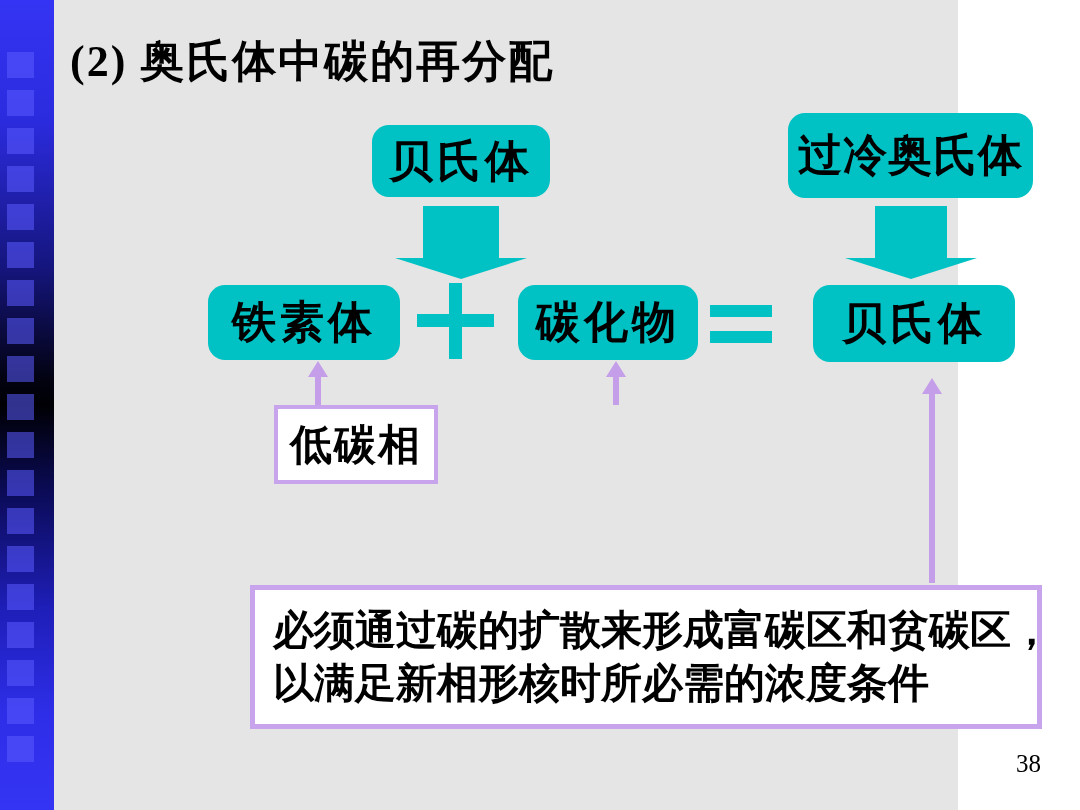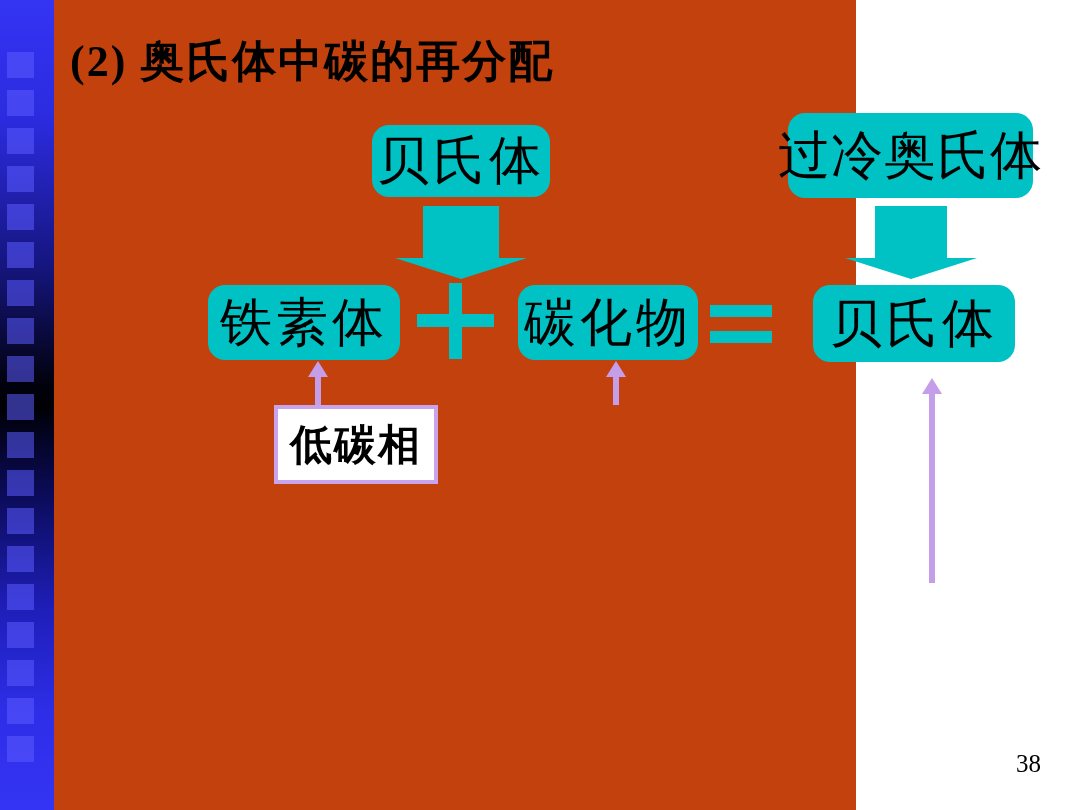--- a/index.html
+++ b/index.html
@@ -11,23 +11,23 @@
   }
   * { margin: 0; padding: 0; box-sizing: border-box; }
   html, body { width: 1080px; height: 810px; }
   body {
     font-family: "Liberation Serif", "DejaVu Serif", serif;
     background: #ffffff;
     overflow: hidden;
   }
   .slide {
     position: relative;
-    width: 856px;
+    width: 958px;
     height: 810px;
-    background: #c2410c;
+    background: #e5e5e5;
   }
 
   
   .sidebar {
     position: absolute;
     left: 0; top: 0;
     width: 54px; height: 810px;
     background: linear-gradient(180deg,
       #3434F4 0%,
       #2B2BDE 15%,
@@ -60,22 +60,22 @@
   }
 
   
   .tbox {
     position: absolute;
     background: var(--teal);
     border-radius: 17px;
     display: flex;
     align-items: center;
     justify-content: center;
-    font-size: 52px;
-    font-weight: normal;
+    font-size: 44px;
+    font-weight: bold;
     color: var(--ink);
     letter-spacing: 4px;
     white-space: nowrap;
   }
   .box-bainite-top   { left: 372px; top: 125px; width: 178px; height: 72px; }
   .box-supercooled   { left: 788px; top: 113px; width: 245px; height: 85px; letter-spacing: 1px; }
   .box-ferrite       { left: 208px; top: 285px; width: 192px; height: 75px; border-radius: 17px; }
   .box-carbide       { left: 518px; top: 285px; width: 180px; height: 75px; }
   .box-bainite-right { left: 813px; top: 285px; width: 202px; height: 77px; }
 
@@ -217,16 +217,20 @@
     <div class="line"></div>
     <div class="tip"></div>
   </div>
   <div class="up-arrow up-arrow-long">
     <div class="line"></div>
     <div class="tip"></div>
   </div>
 
   <div class="plabel label-low">低碳相</div>
 
+  <div class="note-box">
+    <div class="note-line">必须通过碳的扩散来形成富碳区和贫碳区，</div>
+    <div class="note-line">以满足新相形核时所必需的浓度条件</div>
+  </div>
 
   <div class="page-number">38</div>
 
 </div>
 
 </body></html>

